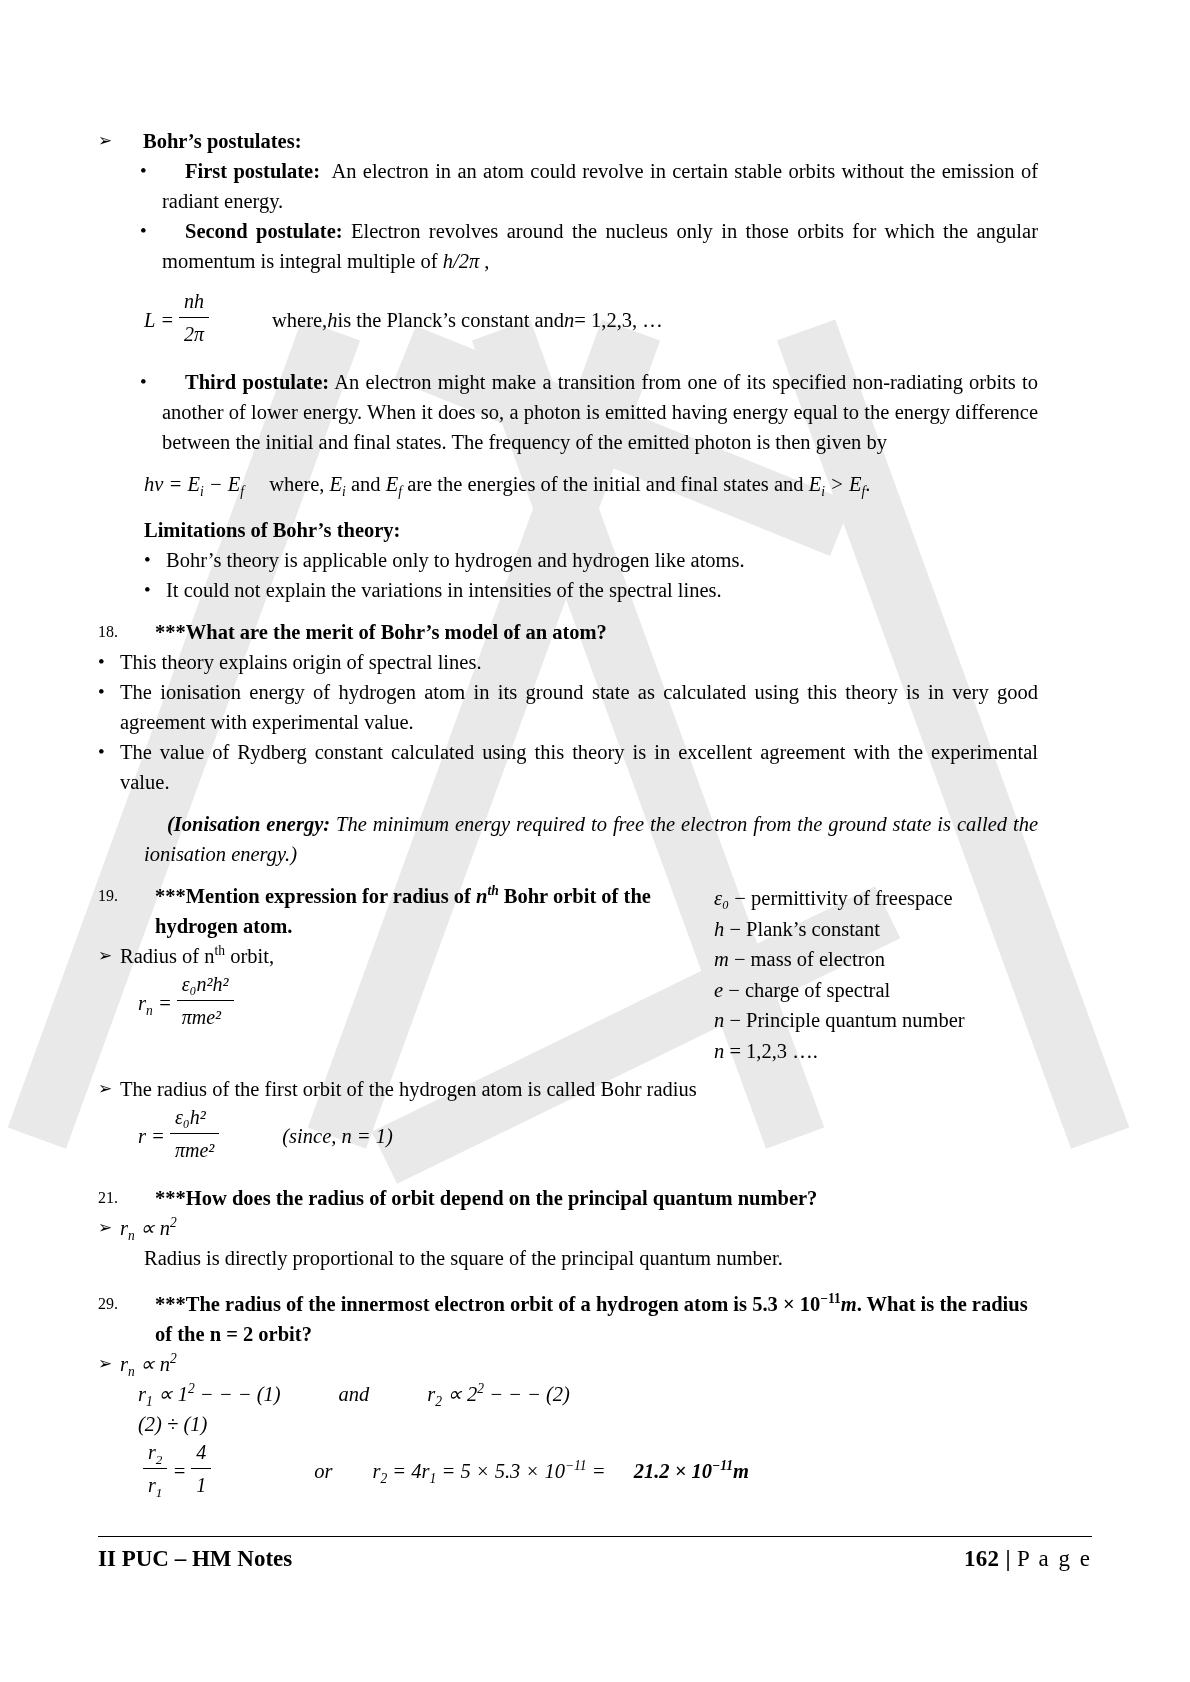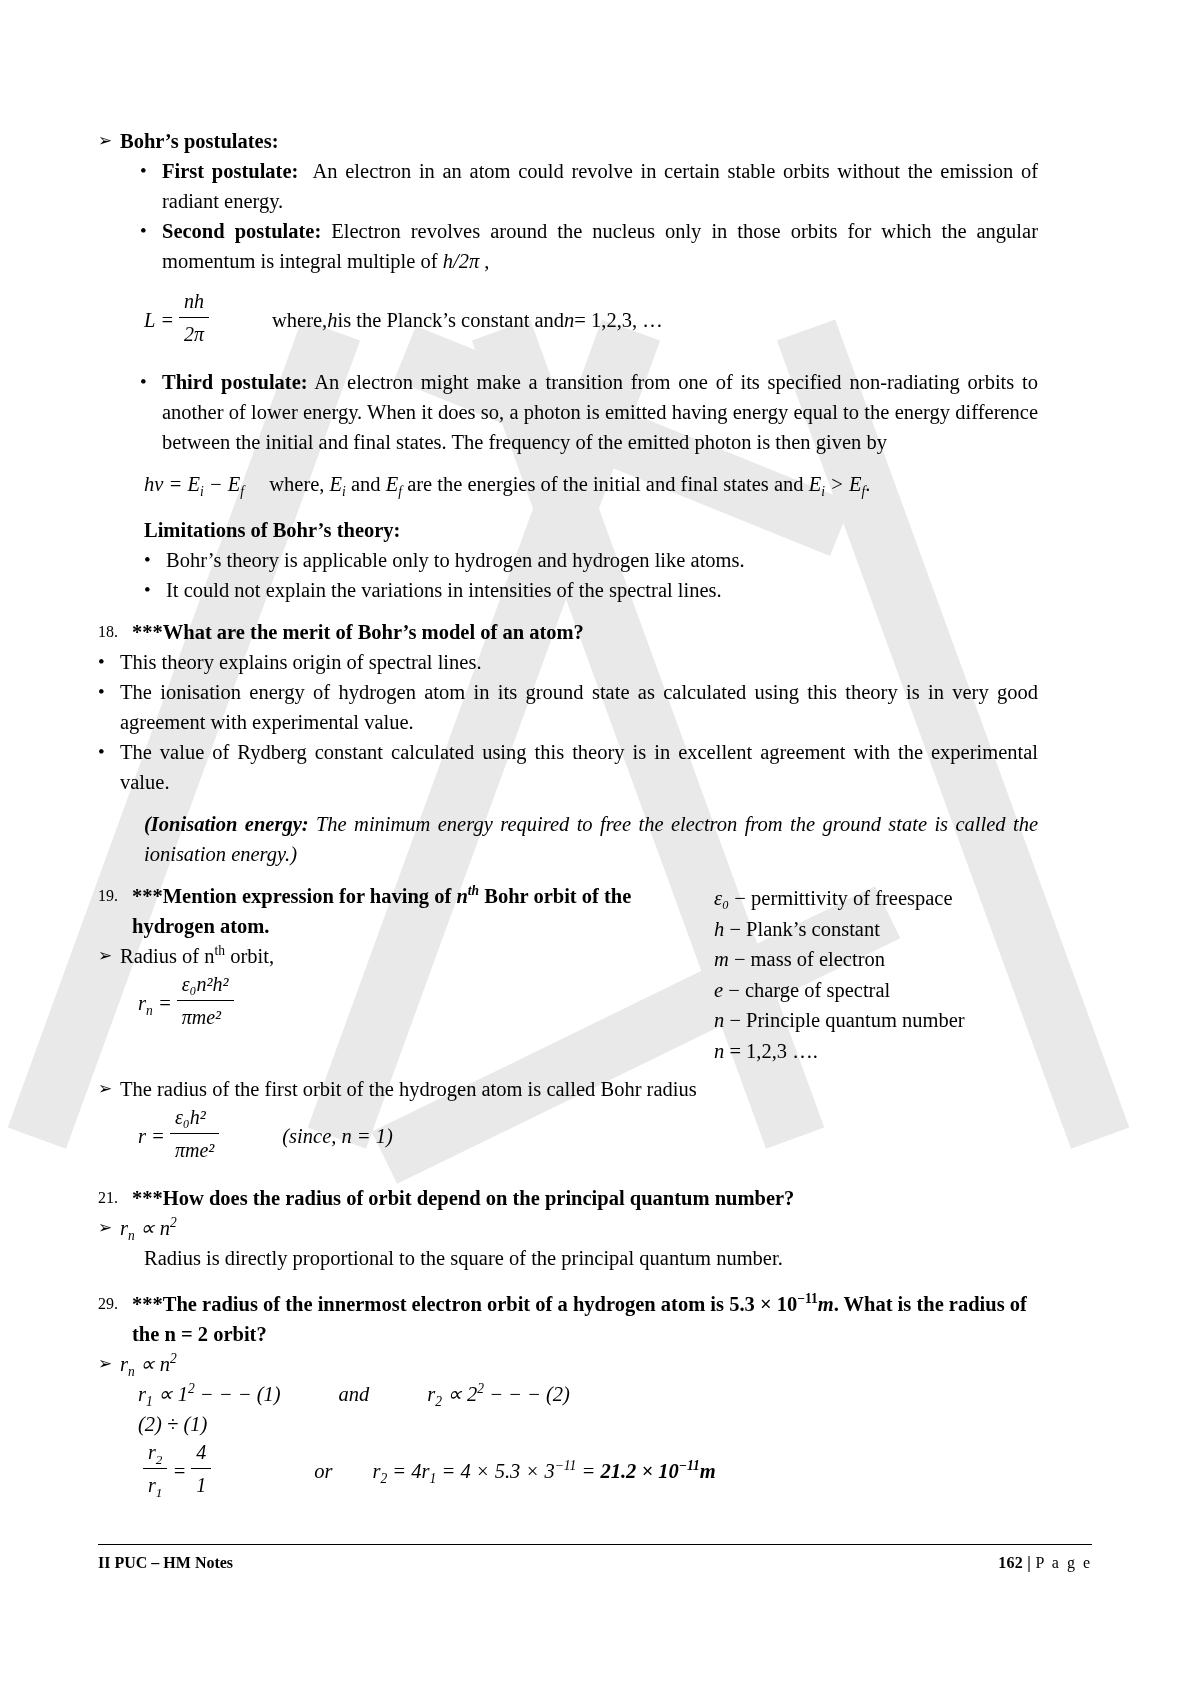--- a/index.html
+++ b/index.html
@@ -43,21 +43,21 @@
   }
   .content {
     position: absolute;
     left: 98px;
     top: 126px;
     width: 940px;
   }
 
   
   .ln { font-size: 20.5px; line-height: 30px; }
-  .b  { font-weight: bold; }
+  .b  { font-weight: bold; margin-left: 23px; }
   .i  { font-style: italic; }
   .math { font-family: "Liberation Serif", serif; font-style: italic; }
 
   
   .row { display: flex; align-items: flex-start; }
   .bullet-arrow {
     flex: 0 0 auto;
     width: 22px;
     font-size: 17px;
     line-height: 30px;
@@ -117,21 +117,21 @@
   .footer {
     position: absolute;
     left: 98px;
     right: 98px;
     bottom: 110px;
     border-top: 1.6px solid #000;
     padding-top: 9px;
     display: flex;
     justify-content: space-between;
     align-items: flex-end;
-    font-size: 16px;
+    font-size: 23px;
     font-weight: bold;
     z-index: 3;
   }
   .footer .pg { font-weight: bold; letter-spacing: 0.3px; }
   .footer .pg .pword { font-weight: normal; letter-spacing: 2px; }
   .sp8 { height: 8px; }
   .sp12 { height: 12px; }
   .sp16 { height: 16px; }
 </style>
 </head>
@@ -232,21 +232,21 @@
   <div class="indent-body ln just">
     <span class="b i">(Ionisation energy:</span><span class="i"> The minimum energy required to free the electron from the ground state is called the ionisation energy.)</span>
   </div>
 
   <div class="sp12"></div>
 
   <div class="two-col">
     <div class="col-left">
       <div class="row">
         <span class="num">19.</span>
-        <span class="txt b"><span>***Mention expression for having of </span><span class="math">n</span><sup class="math">th</sup><span> Bohr orbit of the hydrogen atom.</span></span>
+        <span class="txt b"><span>***Mention expression for radius of </span><span class="math">n</span><sup class="math">th</sup><span> Bohr orbit of the hydrogen atom.</span></span>
       </div>
       <div class="row">
         <span class="bullet-arrow">➢</span>
         <span class="txt"><span>Radius of n</span><sup>th</sup><span> orbit,</span></span>
       </div>
       <div class="eqline indent-body2">
         <span class="math"><span>r</span><sub>n</sub><span> =</span></span>
         <span class="frac">
           <span class="top math">ε₀n²h²</span>
           <span class="bot math">πme²</span>
@@ -321,21 +321,21 @@
     </span>
     <span class="math">=</span>
     <span class="frac">
       <span class="top math">4</span>
       <span class="bot math">1</span>
     </span>
     <span class="gap-lg"></span>
         <span class="gap-md"></span>
     <span class="math">or</span>
     <span class="gap-md"></span>
-    <span class="math"><span>r</span><sub>2</sub><span> = 4r</span><sub>1</sub><span> = 4 × 5.3 × 3</span><sup>−11</sup><span> = </span><span class="b"><span>21.2 × 10</span><sup>−11</sup><span>m</span></span></span>
+    <span class="math"><span>r</span><sub>2</sub><span> = 4r</span><sub>1</sub><span> = 5 × 5.3 × 10</span><sup>−11</sup><span> = </span><span class="b"><span>21.2 × 10</span><sup>−11</sup><span>m</span></span></span>
   </div>
 
 </div>
 </div>
 
 <div class="footer">
   <div>II PUC – HM Notes</div>
   <div class="pg"><span>162</span> <span>|</span> <span class="pword">P a g e</span></div>
 </div>
 

